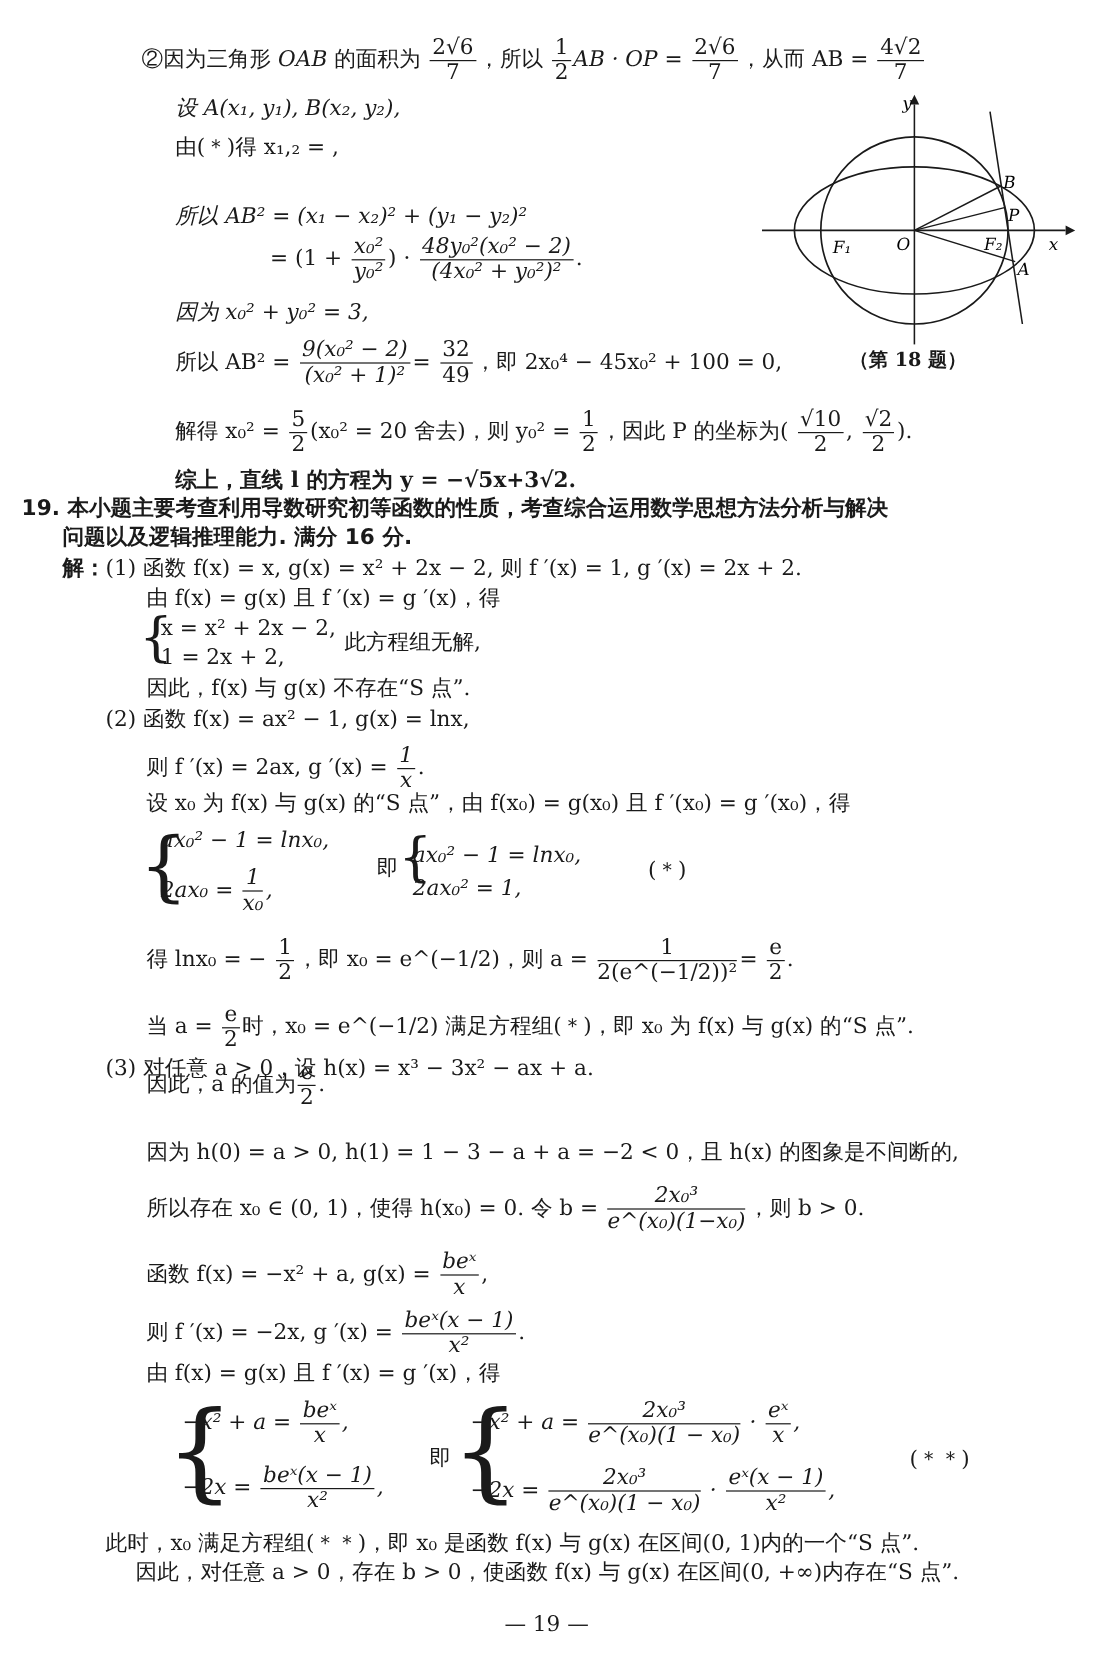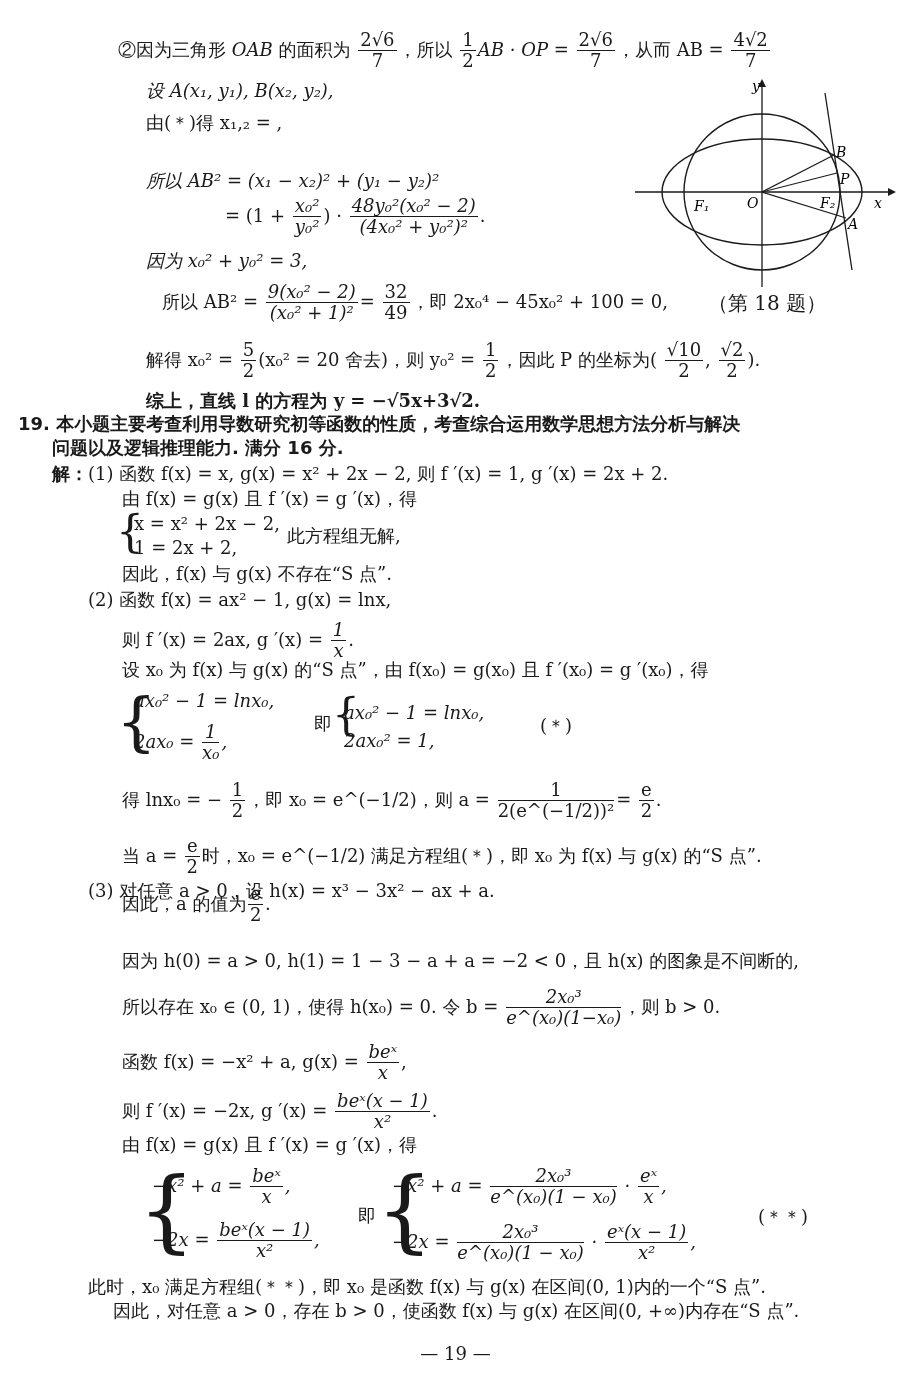--- a/index.html
+++ b/index.html
@@ -5,21 +5,21 @@
   html, body { margin:0; padding:0; background:#ffffff; }
   body { width:911px; height:1383px; position:relative; overflow:hidden;
          font-family:"DejaVu Serif","Liberation Serif",serif; color:#1a1a1a; }
   .ln { position:absolute; white-space:nowrap; font-size:18px; line-height:22px; }
   .b { font-weight:bold; font-family:"DejaVu Sans","Liberation Sans",sans-serif; }
   i, .it { font-style:italic; }
   .frac { display:inline-block; vertical-align:middle; text-align:center; margin:0 2px; }
   .frac > span { display:block; line-height:20px; }
   .frac > span.num { border-bottom:1px solid #1a1a1a; padding:0 2px; }
   .brace { position:absolute; font-size:44px; line-height:44px; font-family:"DejaVu Serif",serif; font-weight:lighter; }
-  .caption { position:absolute; font-size:20px; }
+  .caption { position:absolute; font-size:16px;font-weight:bold; }
   .footer { position:absolute; left:0; width:911px; text-align:center; font-size:18px; }
 </style>
 </head>
 <body>
 
 <div class="ln" style="left:118px;top:30px;">
   <span>②因为三角形 </span><i>OAB</i><span> 的面积为</span>
   <span class="frac"><span class="num">2√6</span><span>7</span></span><span>，所以</span>
   <span class="frac"><span class="num">1</span><span>2</span></span><i>AB · OP =</i>
   <span class="frac"><span class="num">2√6</span><span>7</span></span><span>，从而 AB =</span>
@@ -36,21 +36,21 @@
 <div class="ln it" style="left:146px;top:170px;">所以 AB² = (x₁ − x₂)² + (y₁ − y₂)²</div>
 
 <div class="ln" style="left:225px;top:196px;">
   <span>= (1 +</span>
   <span class="frac it"><span class="num">x₀²</span><span>y₀²</span></span><span>) ·</span>
   <span class="frac it"><span class="num">48y₀²(x₀² − 2)</span><span>(4x₀² + y₀²)²</span></span><span>.</span>
 </div>
 
 <div class="ln it" style="left:146px;top:250px;">因为 x₀² + y₀² = 3,</div>
 
-<div class="ln" style="left:162px;top:282px;">
+<div class="ln" style="left:146px;top:282px;">
   <span>所以 AB² =</span>
   <span class="frac it"><span class="num">9(x₀² − 2)</span><span>(x₀² + 1)²</span></span><span>=</span>
   <span class="frac"><span class="num">32</span><span>49</span></span><span>，即 2x₀⁴ − 45x₀² + 100 = 0,</span>
 </div>
 
 <div class="ln" style="left:146px;top:340px;">
   <span>解得 x₀² =</span>
   <span class="frac"><span class="num">5</span><span>2</span></span><span>(x₀² = 20 舍去)，则 y₀² =</span>
   <span class="frac"><span class="num">1</span><span>2</span></span><span>，因此 P 的坐标为(</span>
   <span class="frac"><span class="num">√10</span><span>2</span></span><span>,</span>

